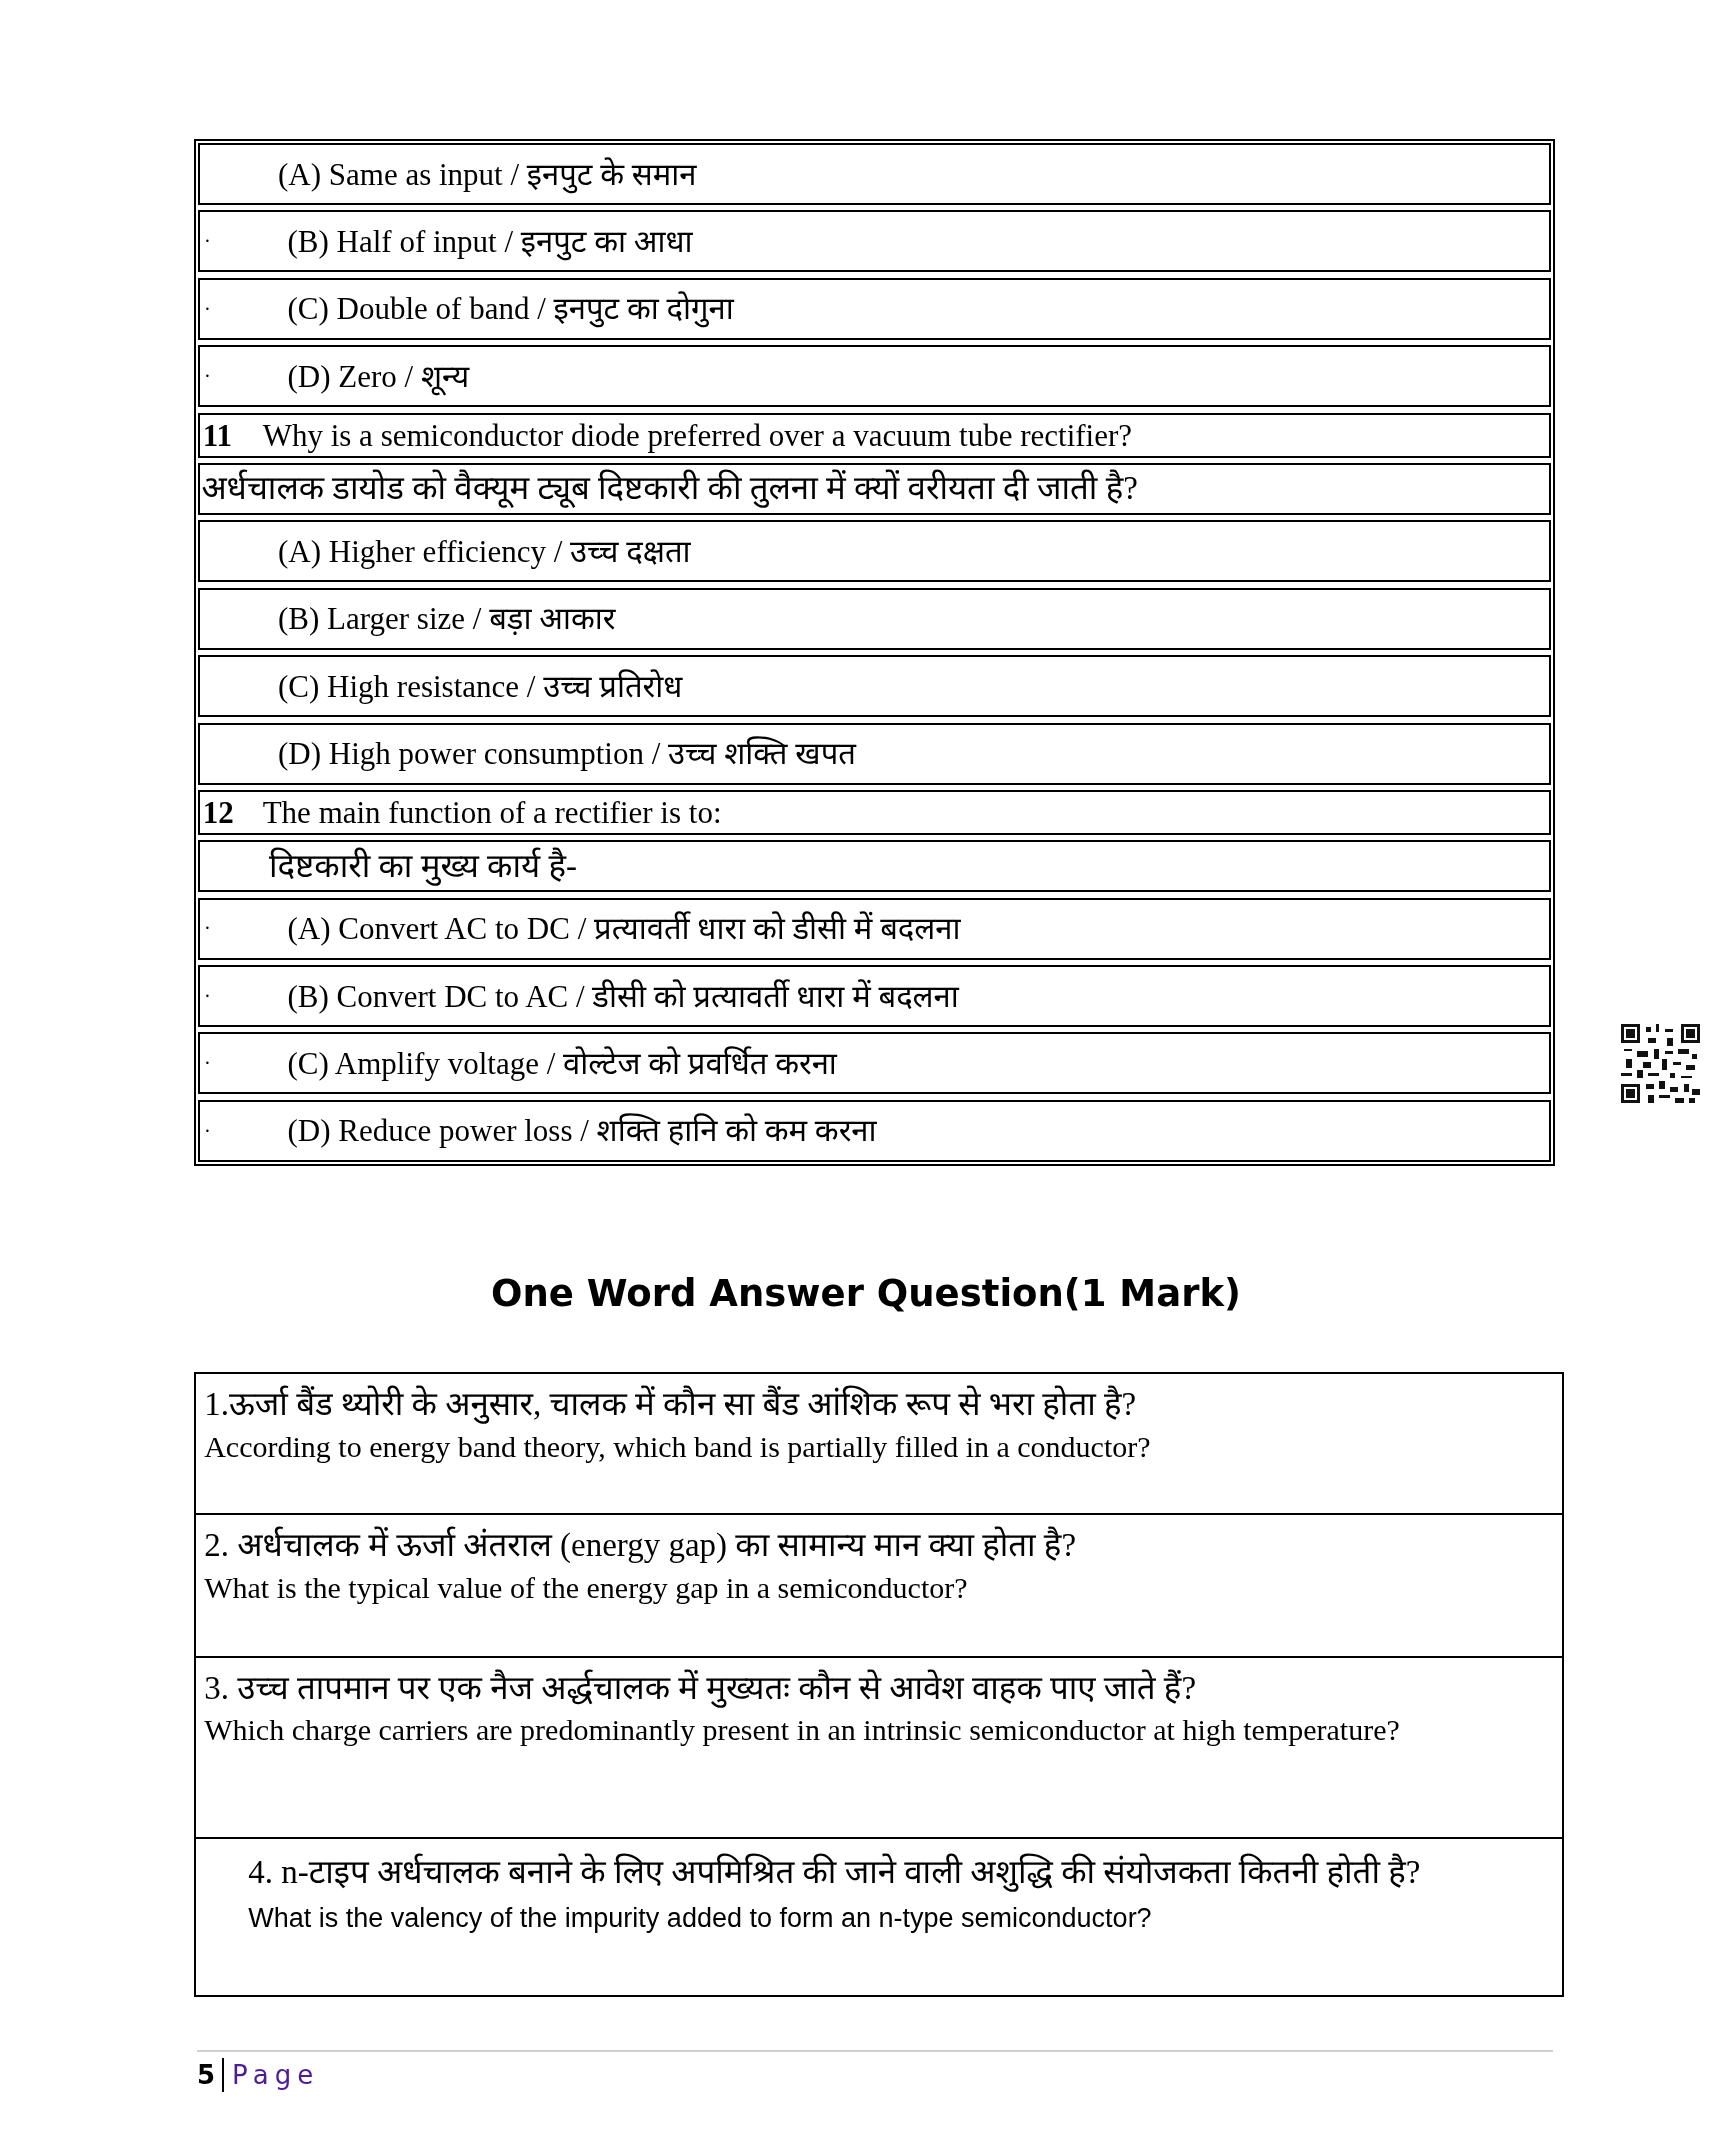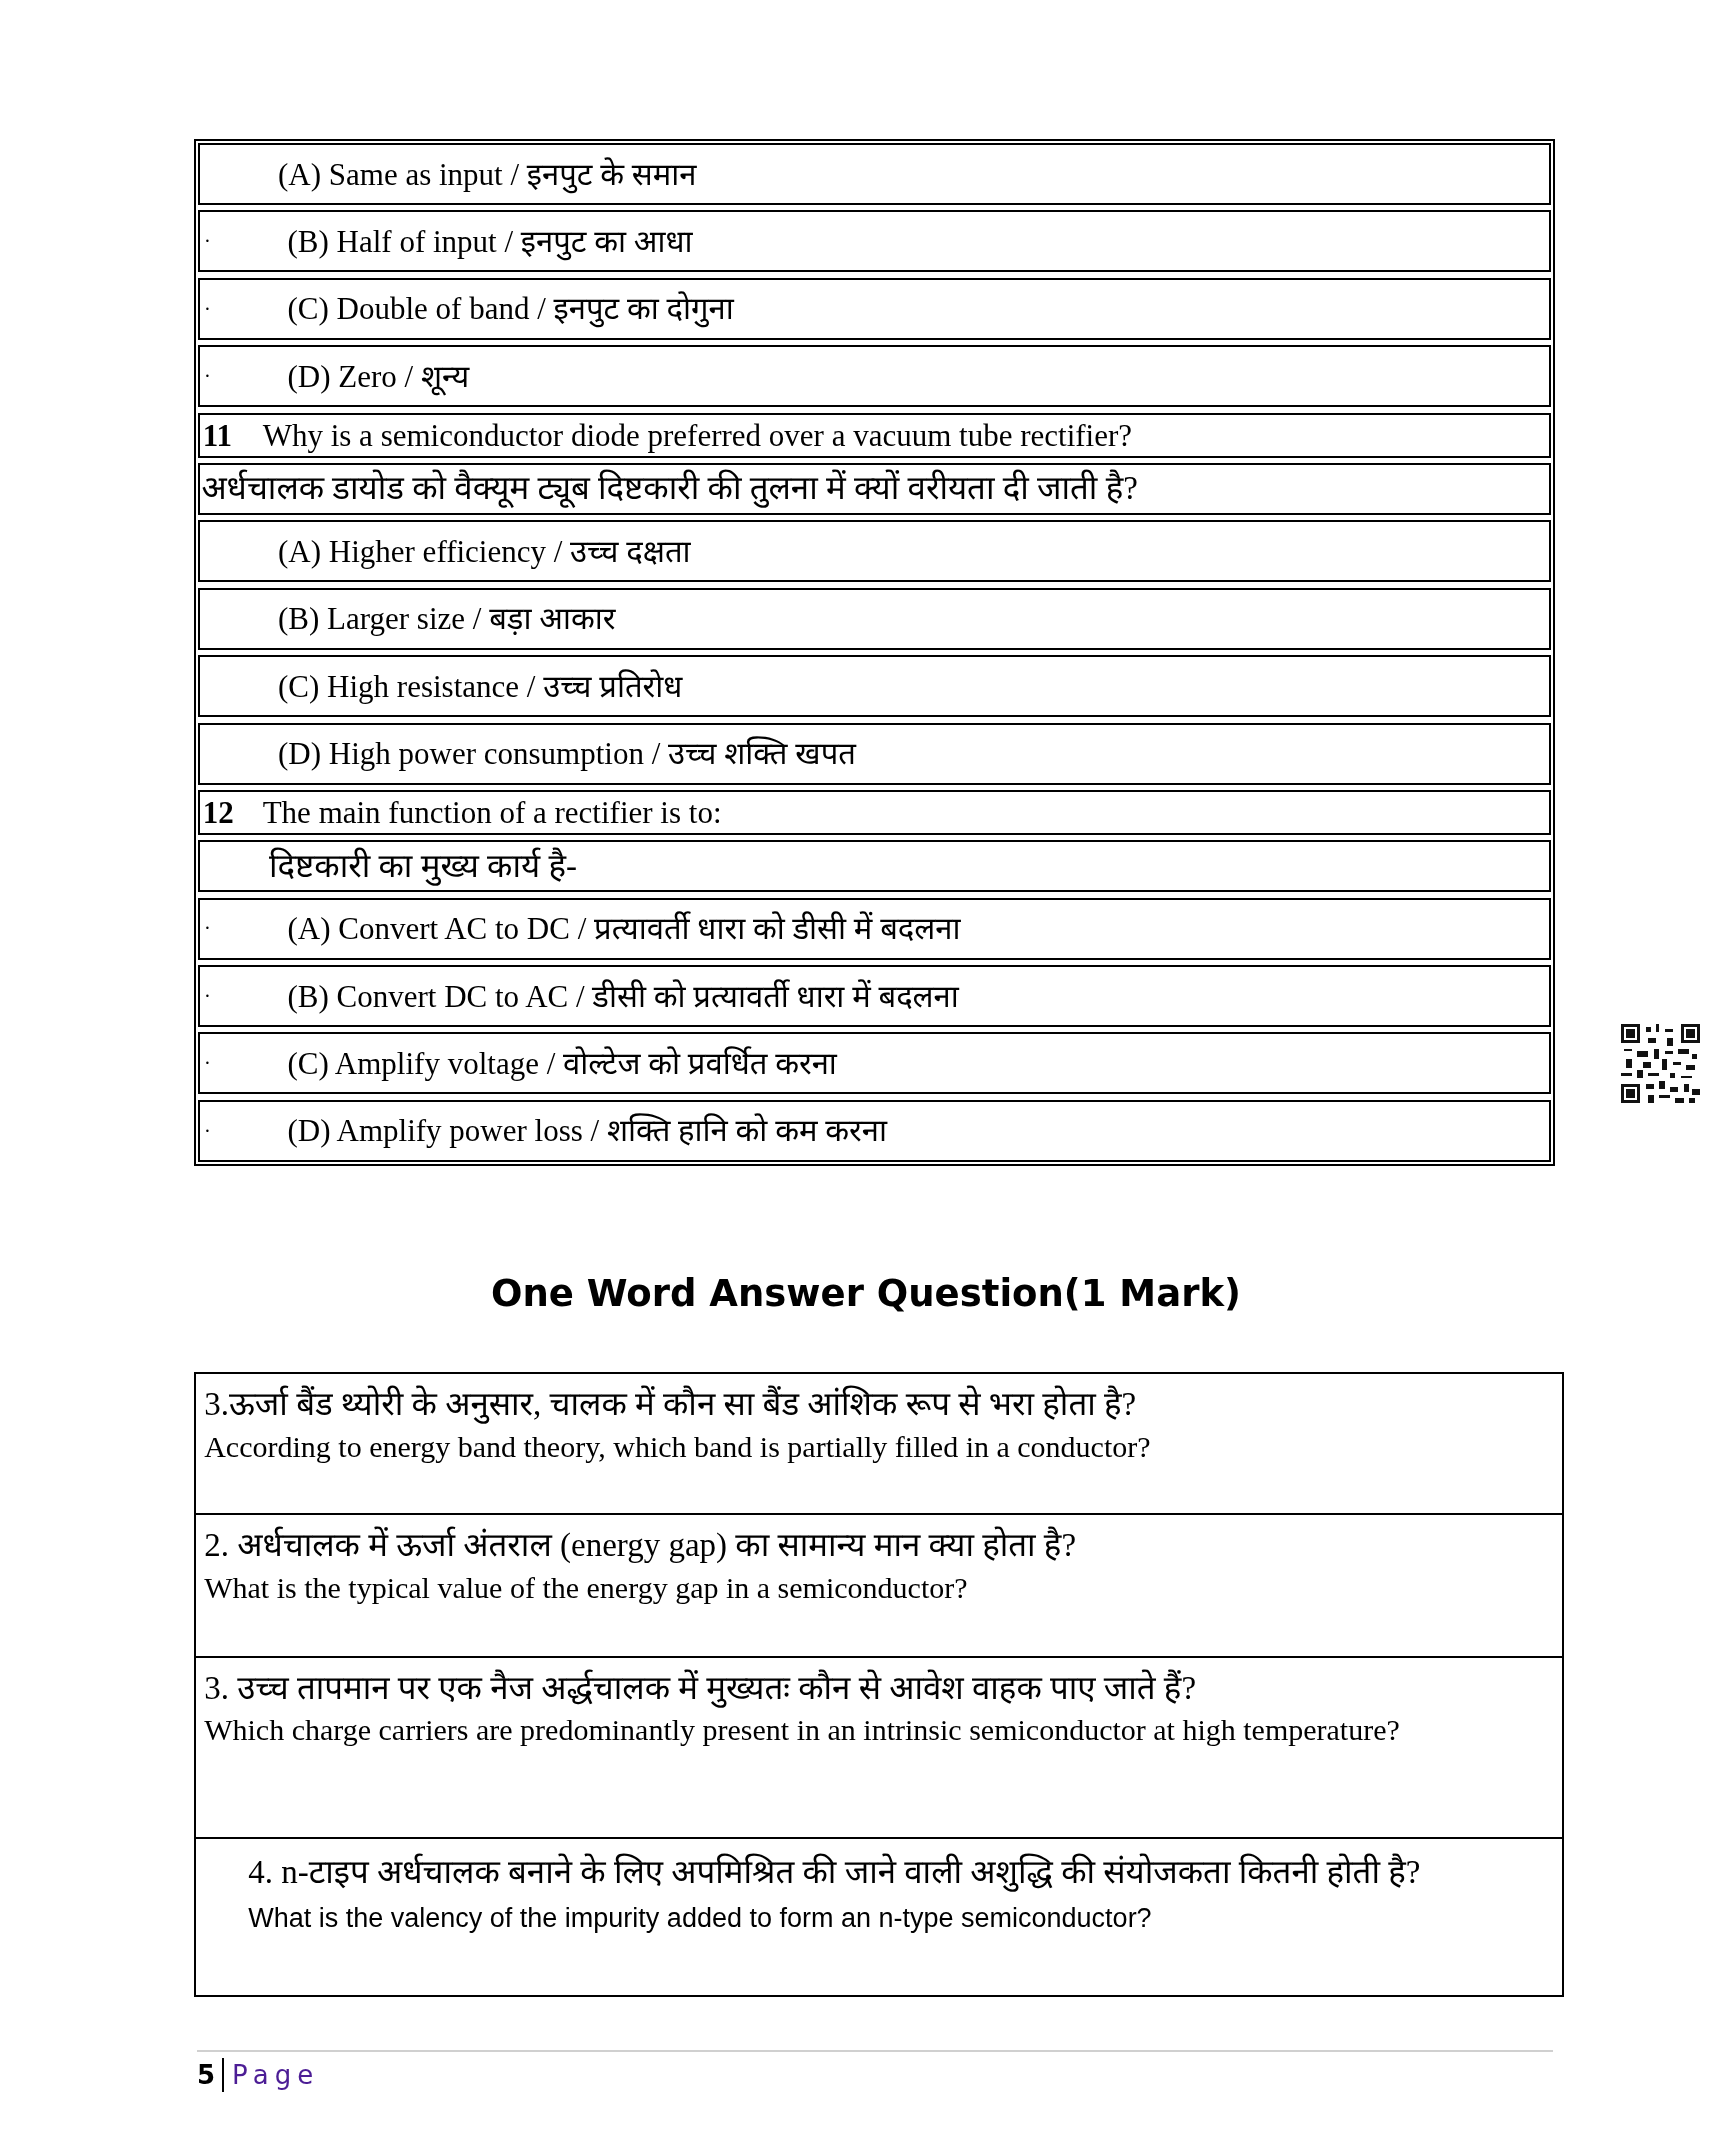--- a/index.html
+++ b/index.html
@@ -88,21 +88,21 @@
   <div class="cell opt">
     <span class="bullet">·</span>
     <span class="opt-text" style="padding-left:9.5px">(B) Convert DC to AC / डीसी को प्रत्यावर्ती  धारा में बदलना</span>
   </div>
   <div class="cell opt">
     <span class="bullet">·</span>
     <span class="opt-text" style="padding-left:9.5px">(C) Amplify voltage / वोल्टेज को प्रवर्धित करना</span>
   </div>
   <div class="cell opt">
     <span class="bullet">·</span>
-    <span class="opt-text" style="padding-left:9.5px">(D) Amplify power loss / शक्ति हानि को कम करना</span>
+    <span class="opt-text" style="padding-left:9.5px">(D) Reduce power loss / शक्ति हानि को कम करना</span>
   </div>
 </div>
 
 <div class="qr">
   <svg width="79" height="79" viewBox="0 0 29 29" shape-rendering="crispEdges">
     <rect width="29" height="29" fill="#fff"></rect>
     <g fill="#111">
       <rect x="0" y="0" width="7" height="7"></rect>
         <rect x="1" y="1" width="5" height="5" fill="#fff"></rect>
         <rect x="2" y="2" width="3" height="3"></rect>
@@ -143,21 +143,21 @@
         <rect x="20" y="27" width="3" height="2"></rect>
         <rect x="25" y="27" width="2" height="2"></rect>
     </g>
   </svg>
 </div>
 
 <div class="section-title">One Word Answer Question(1 Mark)</div>
 
 <div class="ow-table">
   <div class="ow-row" style="height:141px">
-    <div class="ow-hi">3.ऊर्जा  बैंड  थ्योरी  के  अनुसार, चालक   में  कौन  सा  बैंड  आंशिक  रूप  से  भरा  होता  है?</div>
+    <div class="ow-hi">1.ऊर्जा  बैंड  थ्योरी  के  अनुसार, चालक   में  कौन  सा  बैंड  आंशिक  रूप  से  भरा  होता  है?</div>
     <div class="ow-en">According to energy band theory, which band is partially filled in a conductor?</div>
   </div>
   <div class="ow-row" style="height:143px">
     <div class="ow-hi">2. अर्धचालक  में  ऊर्जा  अंतराल  (energy gap) का  सामान्य  मान  क्या  होता  है?</div>
     <div class="ow-en">What is the typical value of the energy gap in a semiconductor?</div>
   </div>
   <div class="ow-row" style="height:181px">
     <div class="ow-hi">3. उच्च  तापमान  पर  एक  नैज  अर्द्धचालक  में  मुख्यतः  कौन  से  आवेश  वाहक  पाए  जाते  हैं?</div>
     <div class="ow-en" style="line-height:38px; width:1223px;">Which charge carriers are predominantly present in an intrinsic semiconductor at high temperature?</div>
   </div>

